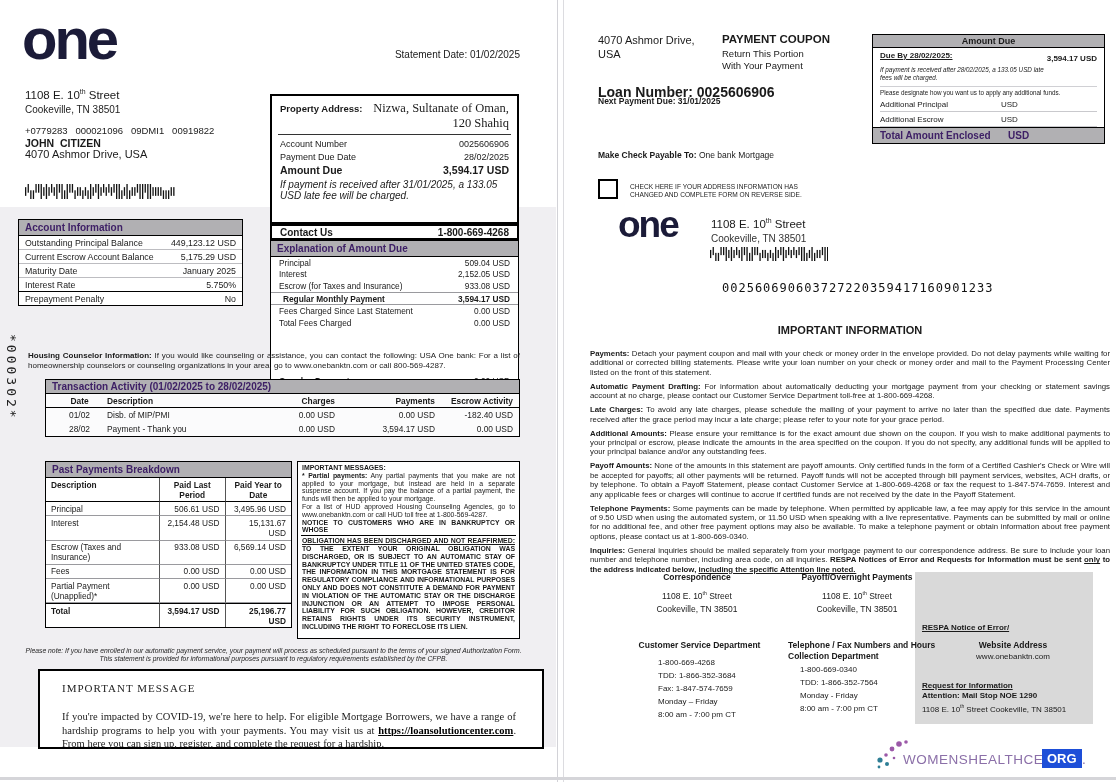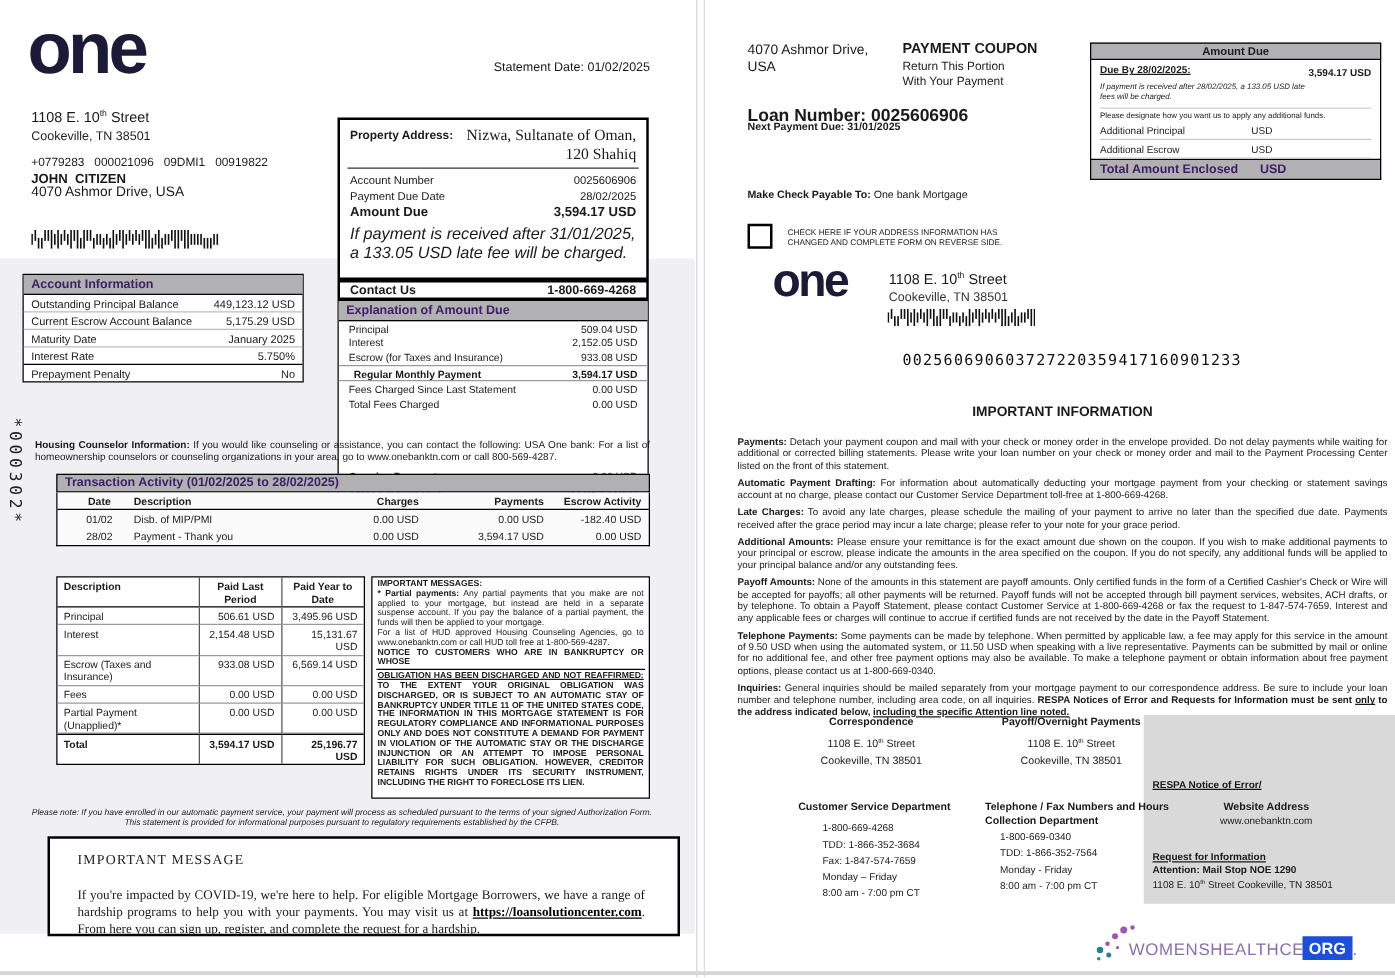--- a/index.html
+++ b/index.html
@@ -30,21 +30,21 @@
 
   
   .prop-box{left:270px;top:94px;width:249px;height:130px;border:2px solid #000;background:#fff;
             padding:5px 8px;box-sizing:border-box;}
   .prop-row{display:flex;justify-content:space-between;}
   .prop-label{font-size:9.5px;font-weight:bold;padding-top:2px;}
   .prop-val{font-family:"Liberation Serif",serif;font-size:12.5px;text-align:right;line-height:15px;}
   .prop-div{border-bottom:1px solid #333;margin:3px -2px 3px -2px;}
   .prop-kv{font-size:9px;line-height:12.5px;}
   .prop-amt{font-size:10.5px;font-weight:bold;line-height:14px;}
-  .prop-note{font-size:13px;font-style:italic;margin-top:2px;}
+  .prop-note{font-size:10px;font-style:italic;margin-top:2px;}
 
   .contact-bar{left:270px;top:224px;width:249px;height:16px;border:2px solid #000;background:#fff;
                box-sizing:border-box;display:flex;justify-content:space-between;align-items:center;
                padding:0 8px;font-weight:bold;font-size:10px;}
 
   
   .box-head{background:#b1b0b3;color:#3e2066;font-weight:bold;font-size:10px;
             padding:2px 6px;border-bottom:1px solid #000;}
   .acct-box{left:18px;top:219px;width:225px;border:1px solid #000;background:#fff;box-sizing:border-box;}
   .acct-box .kv{font-size:8.8px;padding:1.5px 6px;border-bottom:1px solid #bdbdc1;}
@@ -129,21 +129,21 @@
 
   .ii-title{left:590px;top:324px;width:520px;text-align:center;font-weight:bold;font-size:11px;}
   .ii-paras{left:590px;top:349px;width:520px;font-size:7.8px;line-height:9.4px;text-align:justify;}
   .ii-paras p{margin:0 0 4.6px 0;}
 
   .col-block{text-align:center;}
   .col-title{font-weight:bold;font-size:8.5px;margin-bottom:5px;}
   .col-lines{font-size:8.5px;line-height:13.5px;}
   .corr{left:622px;top:572px;width:150px;}
   .payoff{left:782px;top:572px;width:150px;}
-  .respa{left:915px;top:572px;width:202px;background:#d9d9d9;padding:4px 7px 9px;font-size:8px;line-height:10.5px;box-sizing:border-box;}
+  .respa{left:915px;top:572px;width:178px;background:#d9d9d9;padding:4px 7px 9px;font-size:8px;line-height:10.5px;box-sizing:border-box;}
 
   .cs-title{left:612px;top:640px;width:175px;text-align:center;font-weight:bold;font-size:8.5px;}
   .cs-lines{left:658px;top:656px;font-size:8px;line-height:13px;}
   .coll-title{left:788px;top:640px;width:195px;font-weight:bold;font-size:8.5px;line-height:10.5px;}
   .coll-lines{left:800px;top:663px;font-size:8px;line-height:13px;}
   .web-title{left:948px;top:640px;width:130px;text-align:center;font-weight:bold;font-size:8.5px;}
   .web-url{left:948px;top:652px;width:130px;text-align:center;font-size:8px;}
 
   .whc-dots{left:876px;top:736px;}
   .whc-text{left:903px;top:752px;font-size:13.5px;letter-spacing:0.5px;color:#8b6fa8;}
@@ -342,20 +342,21 @@
         <div class="tx-c1">28/02</div>
         <div class="tx-c2">Payment - Thank you</div>
         <div class="tx-c3">0.00 USD</div>
         <div class="tx-c4">3,594.17 USD</div>
         <div class="tx-c5">0.00 USD</div>
       </div>
     </div>
   </div>
 
   <div class="abs pp-box">
+    <div class="box-head">Past Payments Breakdown</div>
     <div class="pp-row hd">
       <div class="pp-c1">Description</div>
       <div class="pp-c2">Paid Last Period</div>
       <div class="pp-c3">Paid Year to Date</div>
     </div>
     <div class="pp-row">
       <div class="pp-c1">Principal</div>
         <div class="pp-c2">506.61 USD</div>
         <div class="pp-c3">3,495.96 USD</div>
     </div>

